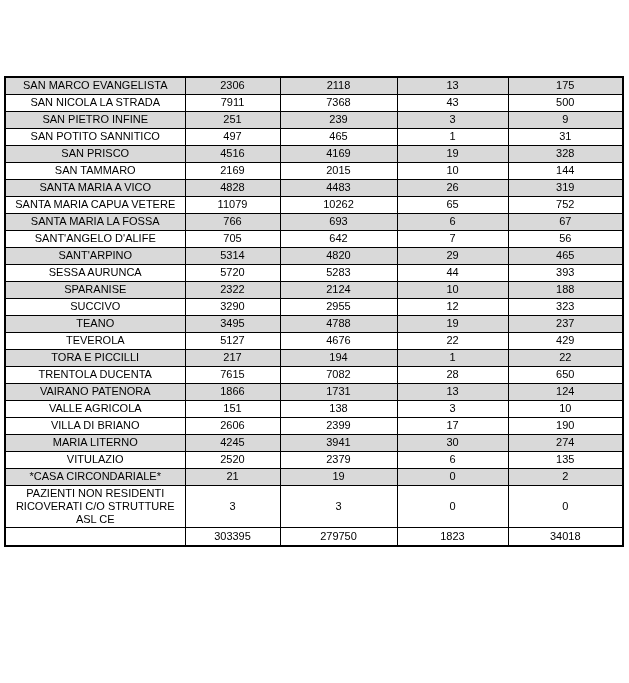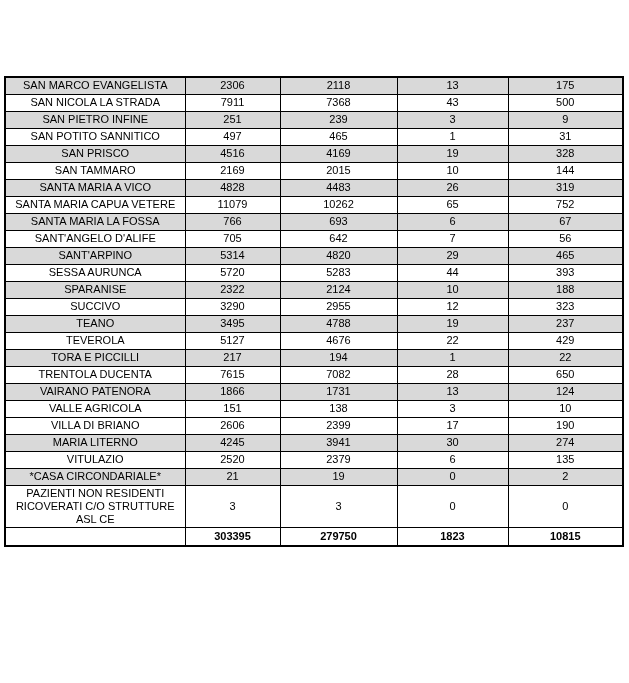--- a/index.html
+++ b/index.html
@@ -26,21 +26,21 @@
     text-align: center;
     vertical-align: middle;
     height: 17px;
     padding: 1px 2px;
     overflow: hidden;
     white-space: nowrap;
   }
   table.data-table td.name-cell { white-space: normal; }
   tr.shaded td { background: #d9d9d9; }
   td.small-text { font-size: 9.5px; line-height: 11.5px; margin-top: 34px; }
-  tr.totals-row td { font-weight: bold; height: 19px; margin-top: 17px; }
+  tr.totals-row td { font-weight: normal; height: 19px; margin-top: 17px; }
 </style>
 </head>
 <body>
 
 <div class="page">
   <table class="data-table">
     <colgroup>
       <col style="width:180px">
       <col style="width:95px">
       <col style="width:117px">
@@ -223,17 +223,17 @@
     <td>0</td>
     <td>0</td>
   </tr>
       </tbody>
     <tbody>
       <tr class="totals-row">
         <td class="name-cell"></td>
         <td>303395</td>
         <td>279750</td>
         <td>1823</td>
-        <td>10815</td>
+        <td>34018</td>
       </tr>
     </tbody>
   </table>
 </div>
 
 </body></html>

